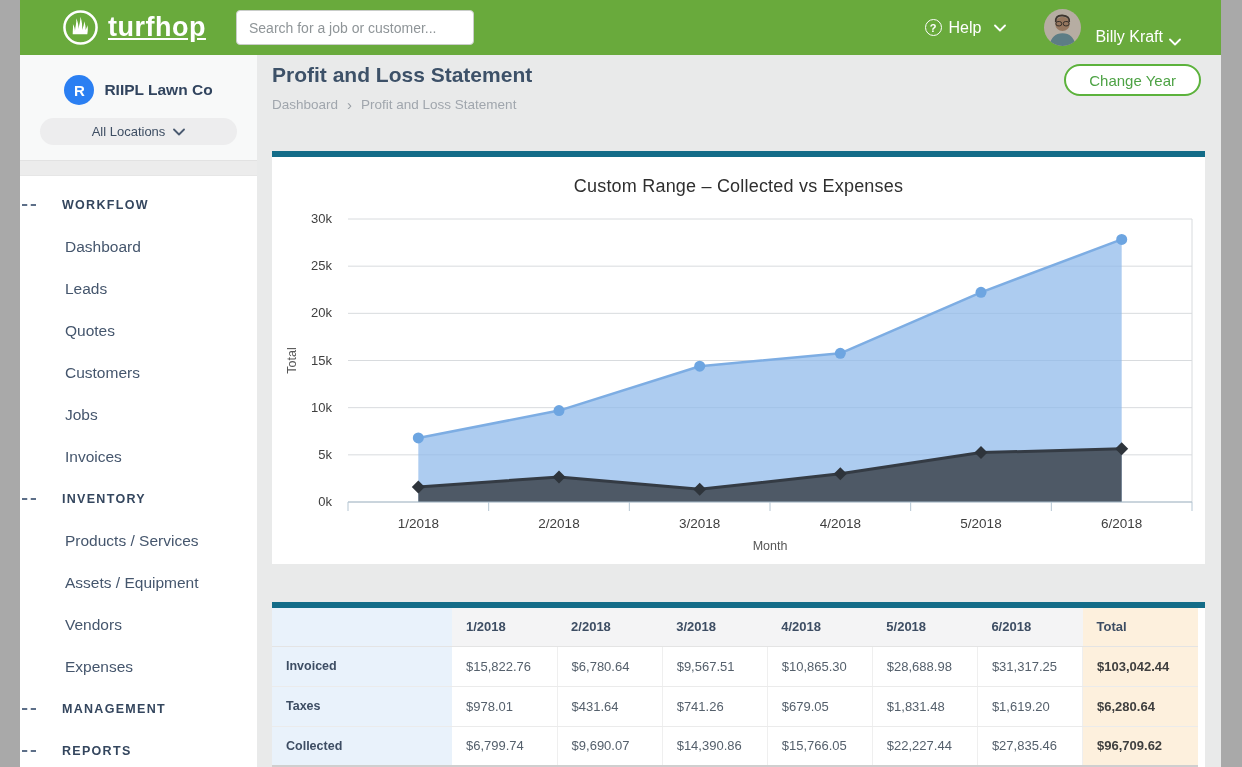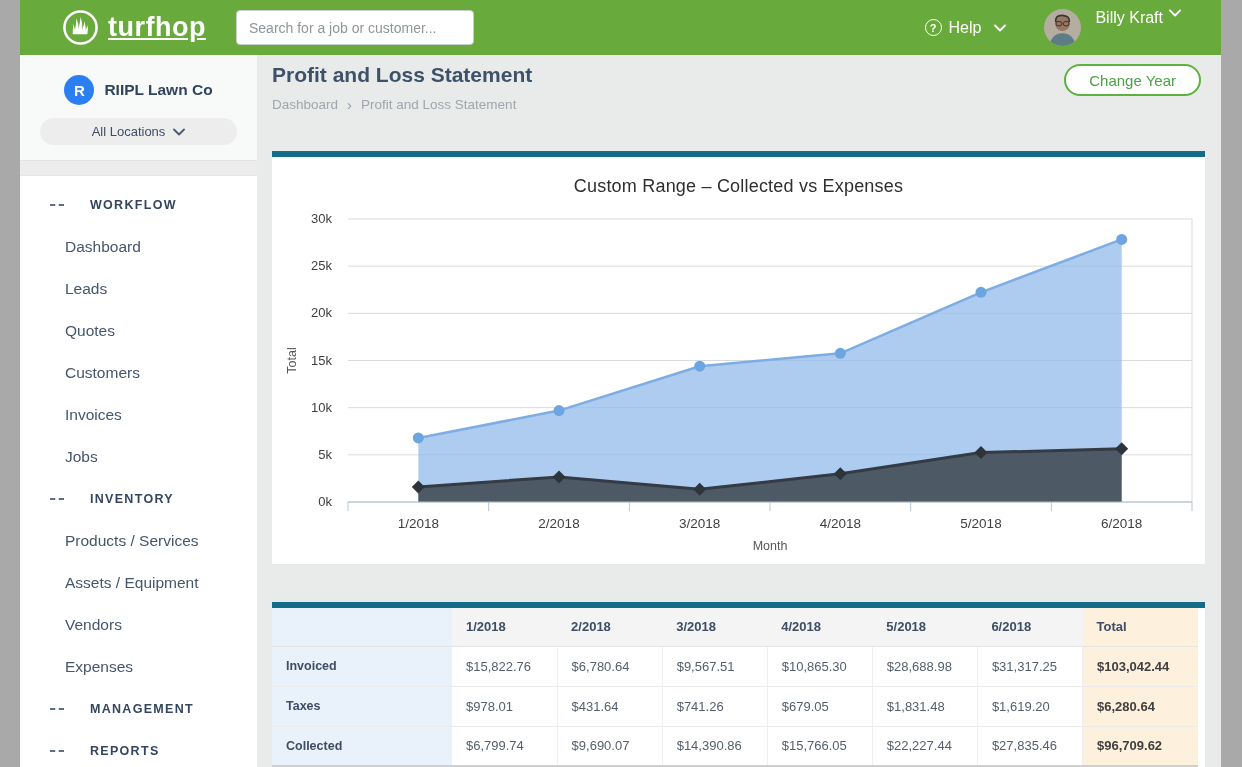--- a/index.html
+++ b/index.html
@@ -12,37 +12,37 @@
   .brand { display: flex; align-items: center; gap: 9px; cursor: pointer; }
   .brand-icon { width: 37px; height: 37px; display: block; }
   .brand-icon svg { width: 100%; height: 100%; display: block; }
   .brand-word { color: #fff; font-size: 27px; font-weight: 700; letter-spacing: 0.5px; text-decoration: underline; }
   .search { margin-left: 30px; width: 238px; height: 35px; border: 1px solid #c9cdc9; border-radius: 4px; padding: 0 12px; font-size: 14px; color: #444; background: #fff; font-family: "Liberation Sans", sans-serif; }
   .search::placeholder { color: #8f9598; }
   .top-right { margin-left: auto; display: flex; align-items: center; color: #fff; }
   .help { display: flex; align-items: center; gap: 7px; font-size: 16px; cursor: pointer; }
   .help-q { width: 17px; height: 17px; border: 1.5px solid #fff; border-radius: 50%; font-size: 11px; font-weight: 700; display: flex; align-items: center; justify-content: center; }
   .chev { width: 12px; height: 8px; margin-left: 6px; }
-  .user { display: flex; align-items: flex-start; margin-left: 38px; cursor: pointer; }
+  .user { display: flex; align-items: flex-end; margin-left: 38px; cursor: pointer; }
   .avatar { width: 37px; height: 37px; border-radius: 50%; overflow: hidden; display: block; flex: 0 0 37px; }
   .avatar svg { width: 100%; height: 100%; display: block; }
   .user-name { margin-left: 14px; font-size: 16px; }
 
   
   .main-row { flex: 1; display: flex; min-height: 0; }
   .sidebar { width: 237px; flex: 0 0 237px; background: #fff; overflow: hidden; }
   .sidebar-top { background: #f8f9f9; padding: 20px 20px 15px; }
   .company { display: flex; align-items: center; justify-content: center; gap: 10px; }
   .company-badge { width: 30px; height: 30px; border-radius: 50%; background: #2b7ff2; color: #fff; font-size: 15px; font-weight: 700; display: flex; align-items: center; justify-content: center; }
   .company-name { font-size: 15.5px; font-weight: 700; color: #31445e; }
   .loc-pill { margin-top: 13px; width: 100%; height: 27px; border: none; border-radius: 14px; background: #ededee; color: #3e4e63; font-size: 13px; display: flex; align-items: center; justify-content: center; gap: 8px; cursor: pointer; font-family: "Liberation Sans", sans-serif; }
   .loc-pill .chev { margin-left: 0; }
   .sidebar-divider { height: 16px; background: #ececec; border-top: 1px solid #e2e2e2; border-bottom: 1px solid #e6e6e6; }
   .side-nav { padding-top: 8px; background: #fff; }
-  .nav-sec { display: flex; align-items: center; height: 42px; padding-left: 28px; }
+  .nav-sec { display: flex; align-items: center; height: 42px; }
   .dashes { width: 14px; border-top: 2px dashed #5d6f88; margin-left: 2px; margin-right: 26px; }
   .nav-sec-label { font-size: 12.5px; font-weight: 700; letter-spacing: 1.3px; color: #34465e; }
   .nav-item { height: 42px; display: flex; align-items: center; padding-left: 45px; font-size: 15.5px; color: #45566d; cursor: pointer; }
 
   
   .main { flex: 1; padding: 8px 16px 0 15px; overflow: hidden; position: relative; }
   .page-head { position: relative; margin-bottom: 23px; }
   .page-head h1 { font-size: 21px; font-weight: 700; color: #3d5168; }
   .breadcrumb { margin-top: 9px; font-size: 13.5px; color: #a0a6ad; display: flex; align-items: center; gap: 9px; }
   .crumb.link { cursor: pointer; }
@@ -138,22 +138,22 @@
       <div class="sidebar-divider"></div>
       <nav class="side-nav">
           <div class="nav-sec">
             <span class="dashes"></span>
             <span class="nav-sec-label">WORKFLOW</span>
           </div>
           <div class="nav-item">Dashboard</div>
           <div class="nav-item">Leads</div>
           <div class="nav-item">Quotes</div>
           <div class="nav-item">Customers</div>
+          <div class="nav-item">Jobs</div>
           <div class="nav-item">Invoices</div>
-          <div class="nav-item">Jobs</div>
           <div class="nav-sec">
             <span class="dashes"></span>
             <span class="nav-sec-label">INVENTORY</span>
           </div>
           <div class="nav-item">Products / Services</div>
           <div class="nav-item">Assets / Equipment</div>
           <div class="nav-item">Vendors</div>
           <div class="nav-item">Expenses</div>
           <div class="nav-sec">
             <span class="dashes"></span>

